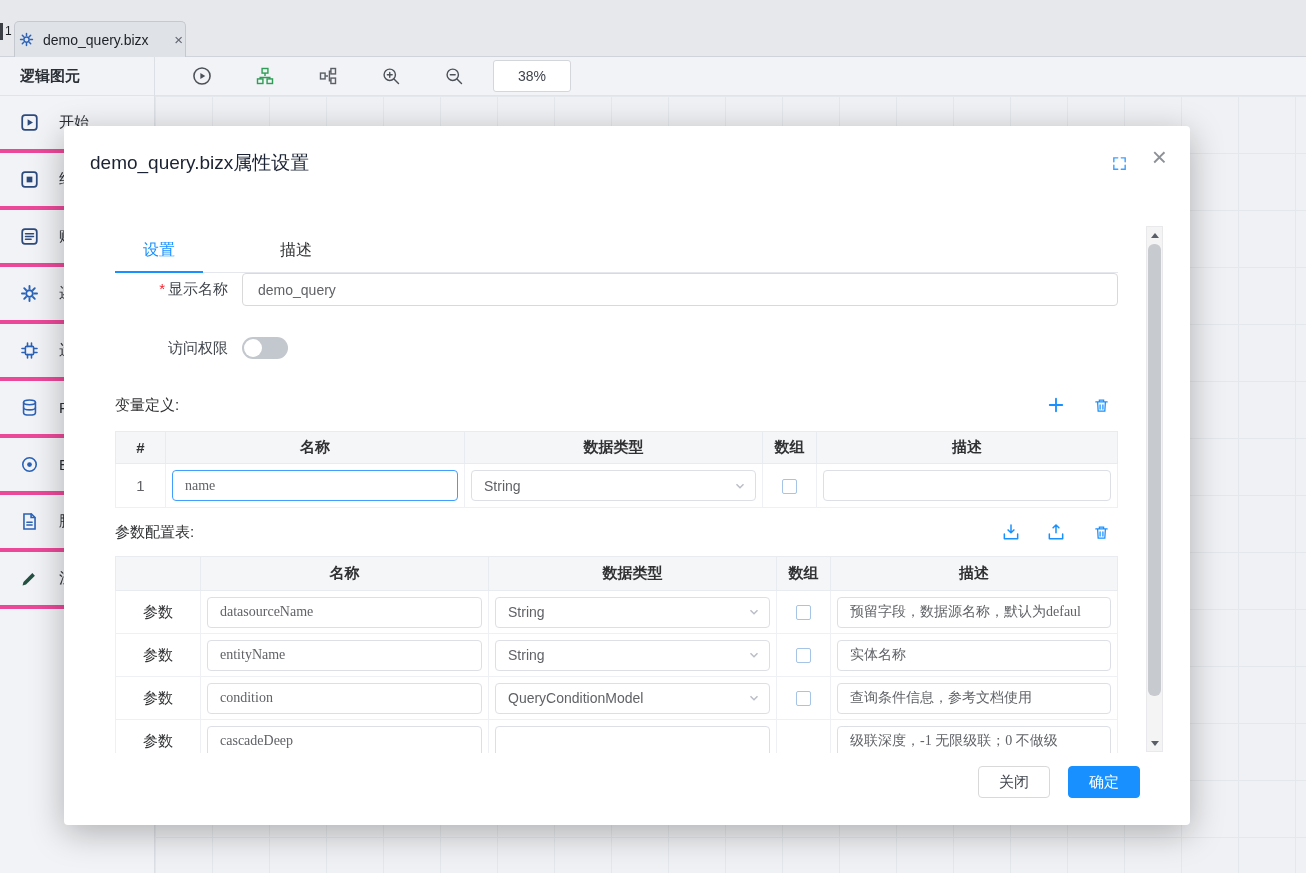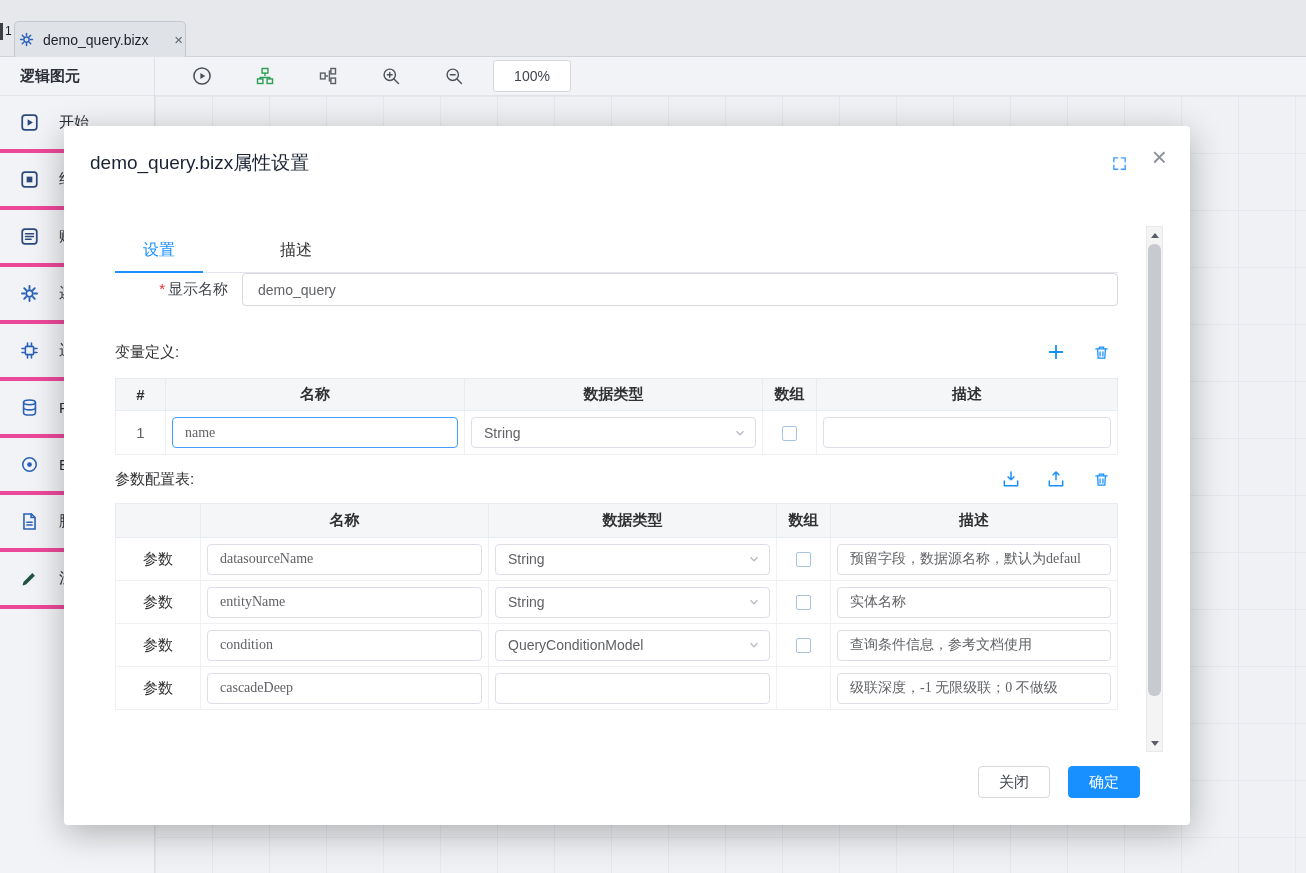--- a/index.html
+++ b/index.html
@@ -228,21 +228,21 @@
         <circle cx="10.5" cy="10.5" r="6.8"></circle>
         <path d="M15.6 15.6L21 21M7.6 10.5h5.8M10.5 7.6v5.8"></path>
       </svg>
   </div>
   <div class="tool">
     <svg width="20" height="20" viewBox="0 0 24 24" fill="none" stroke="#4c5158" stroke-width="1.7" stroke-linecap="round">
         <circle cx="10.5" cy="10.5" r="6.8"></circle>
         <path d="M15.6 15.6L21 21M7.6 10.5h5.8"></path>
       </svg>
   </div>
-  <button class="zoom-btn">100%</button>
+  <button class="zoom-btn">38%</button>
 </div>
 
 <div class="canvas"></div>
 
 <div class="modal">
   <div class="modal-title">demo_query.bizx属性设置</div>
   <div class="icon-fullscreen">
     <svg width="17" height="17" viewBox="0 0 24 24" fill="none" stroke="#409eff" stroke-width="2" stroke-linecap="round">
         <path d="M4 9.5V4h5.5M14.5 4H20v5.5M20 14.5V20h-5.5M9.5 20H4v-5.5"></path>
       </svg>
@@ -254,20 +254,24 @@
     <div class="tabs">
       <div class="tab active">设置</div>
       <div class="tab">描述</div>
     </div>
 
     <div class="form-row">
       <div class="form-label"><span class="req">*</span><span>显示名称</span></div>
       <input class="form-input" value="demo_query" style="">
     </div>
 
+    <div class="form-row row-access">
+      <div class="form-label">访问权限</div>
+      <div class="toggle"></div>
+    </div>
 
     <div class="section-row sec-vars">
       <div class="section-title">变量定义:</div>
       <div class="section-icons">
         <span class="sicon">
           <svg width="20" height="20" viewBox="0 0 24 24" fill="none" stroke="#1890ff" stroke-width="2.2" stroke-linecap="round">
               <path d="M12 4.5v15M4.5 12h15"></path>
             </svg>
         </span>
         <span class="sicon">

